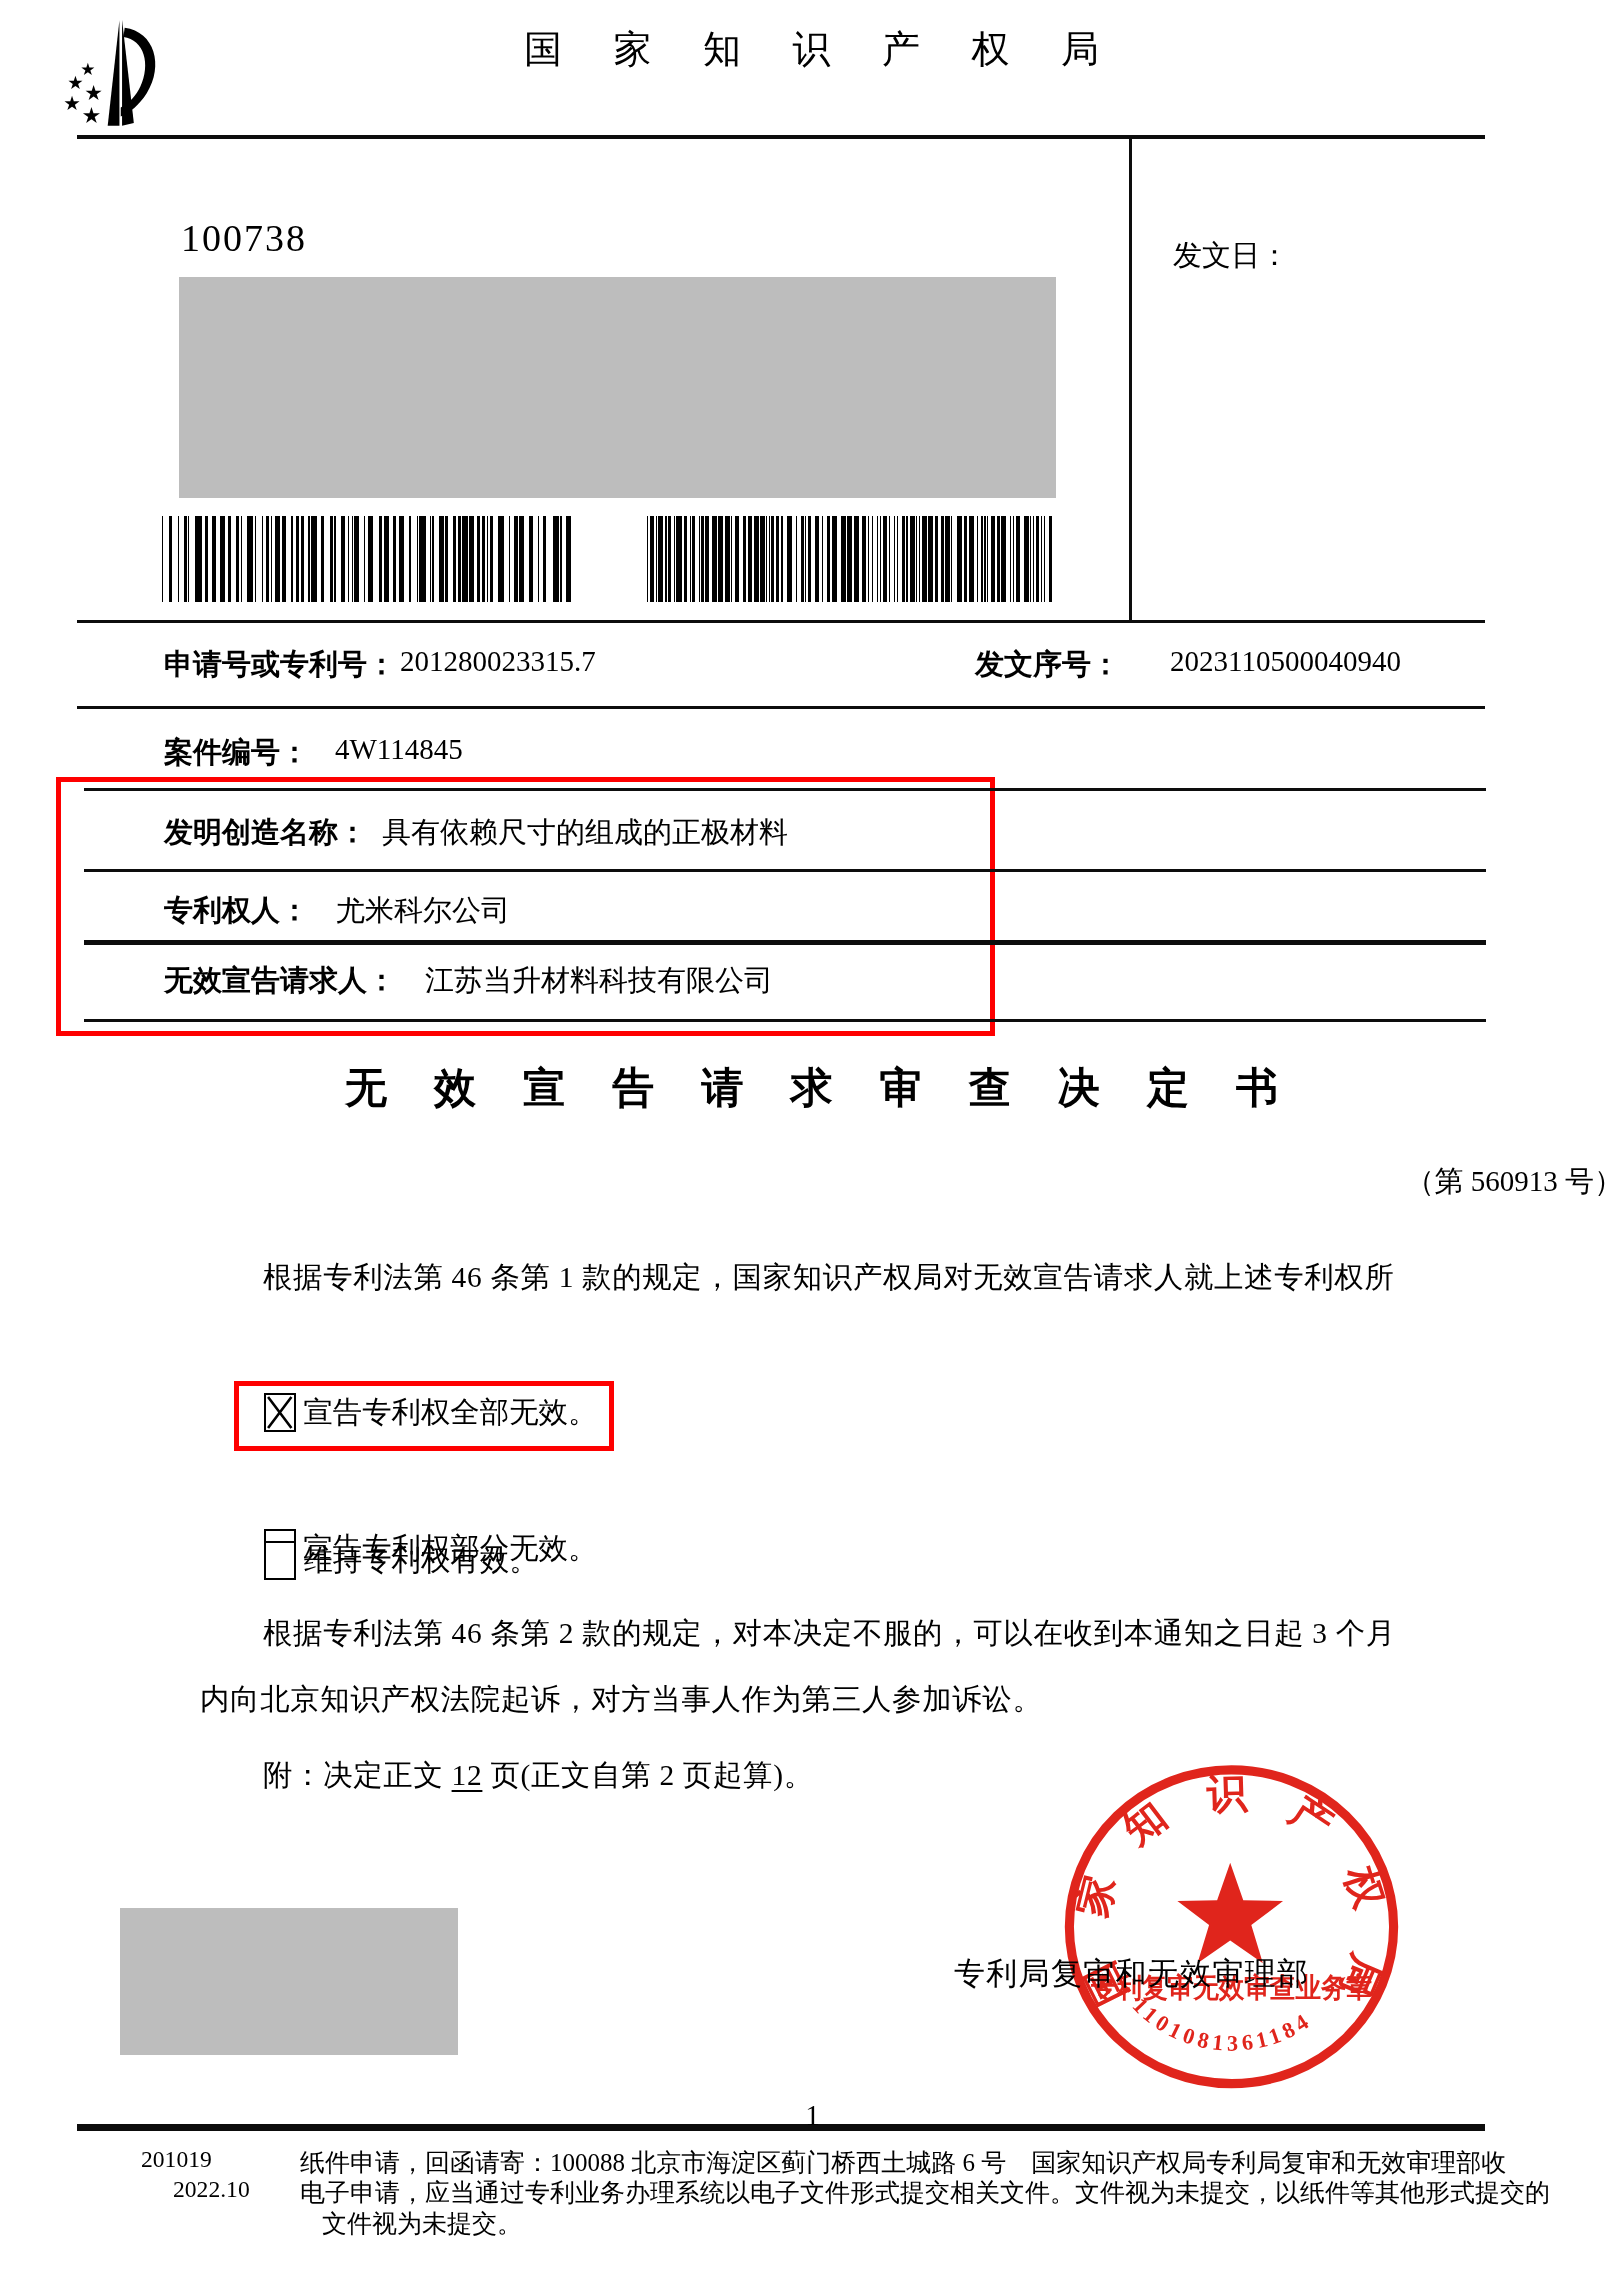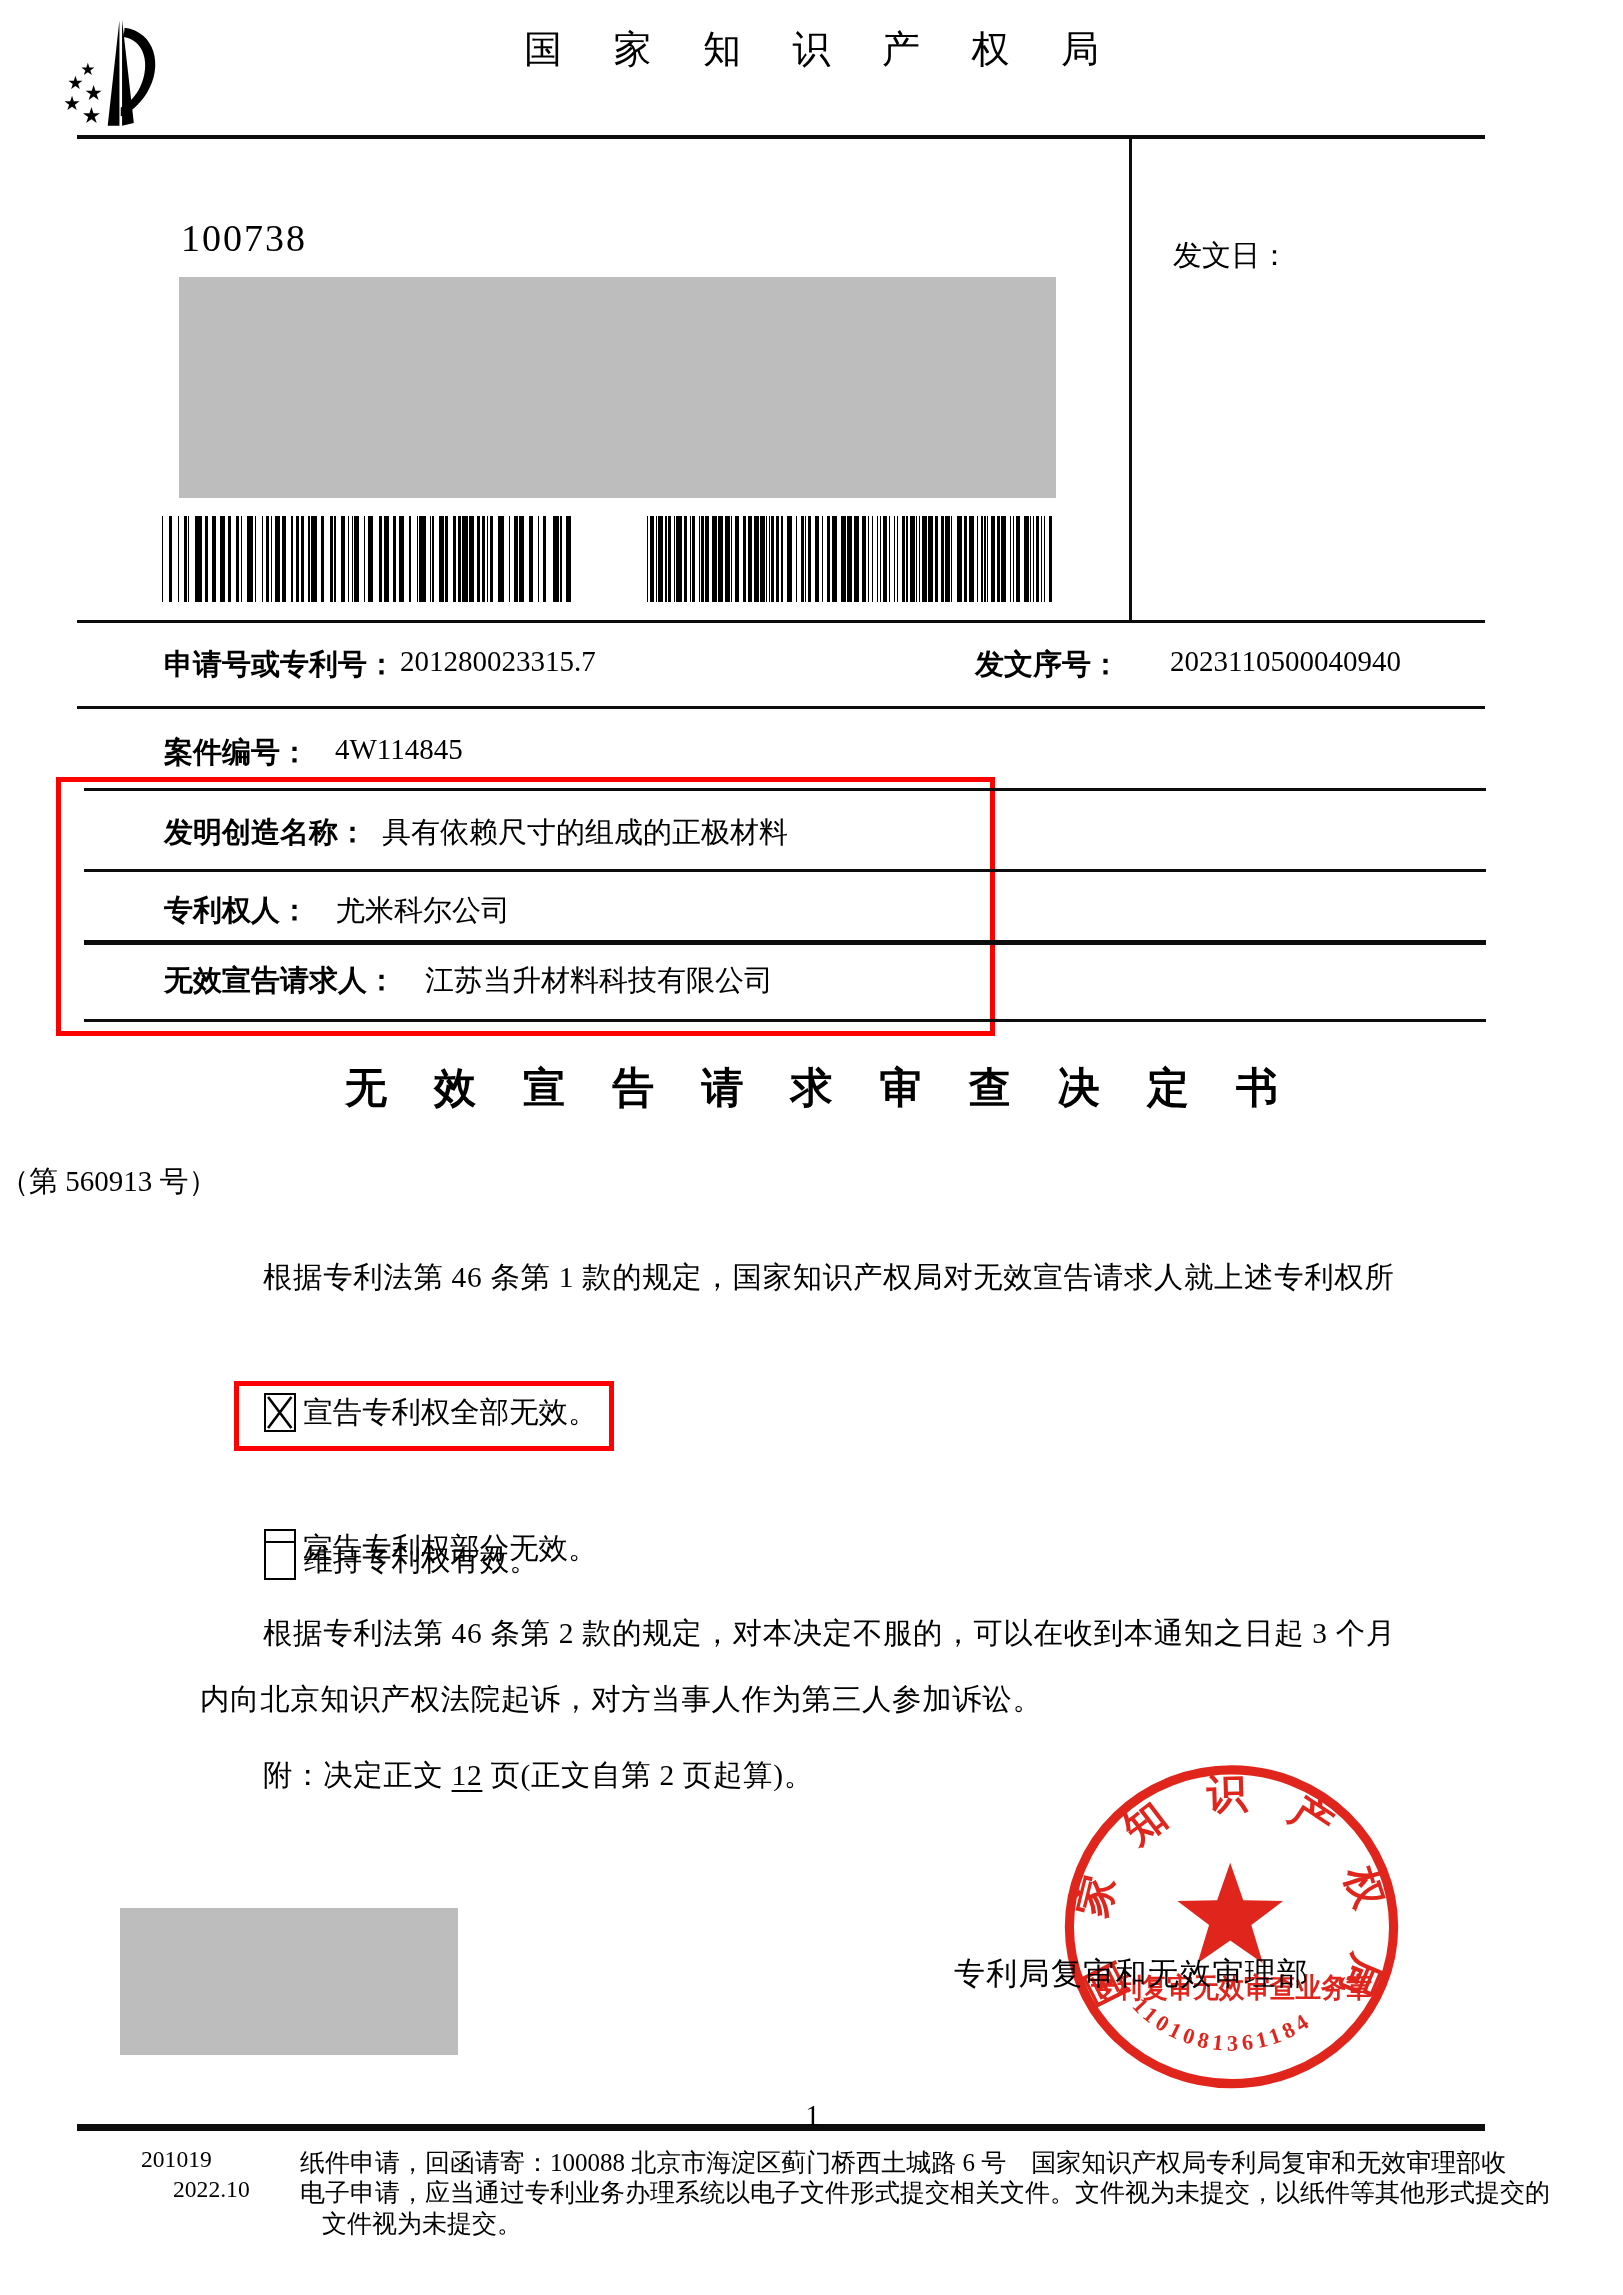--- a/index.html
+++ b/index.html
@@ -38,21 +38,21 @@
   .lbl{font-family:"Liberation Sans", sans-serif;font-weight:700;}
   .meta-text{position:absolute;font-size:29px;white-space:nowrap;}
   .val{font-family:"Liberation Serif", serif;font-weight:400;}
   
   .red-box{position:absolute;border:5.9px solid #fe0000;pointer-events:none;}
   
   .decision-title{
     position:absolute;top:1060px;left:0;width:100%;text-align:center;
     font-size:42px;font-weight:700;letter-spacing:18.3px;text-indent:18.3px;
   }
-  .decision-number{position:absolute;top:1162px;left:0;width:100%;text-align:left;font-size:29px;}
+  .decision-number{position:absolute;top:1162px;left:0;width:100%;text-align:right;font-size:29px;}
   .body-line{position:absolute;font-size:29.4px;white-space:nowrap;letter-spacing:0.7px;}
   
   .option{position:absolute;left:264px;height:41px;display:flex;align-items:center;font-size:29.4px;}
   .cbox{
     width:27.5px;height:35px;border:2.6px solid #000;margin-right:7.9px;
     position:relative;flex:0 0 auto;background:#fff;
   }
   .cbox svg{position:absolute;inset:0;width:100%;height:100%;display:none;}
   .cbox.checked svg{display:block;}
   .u{text-decoration:underline;text-underline-offset:4.6px;}

